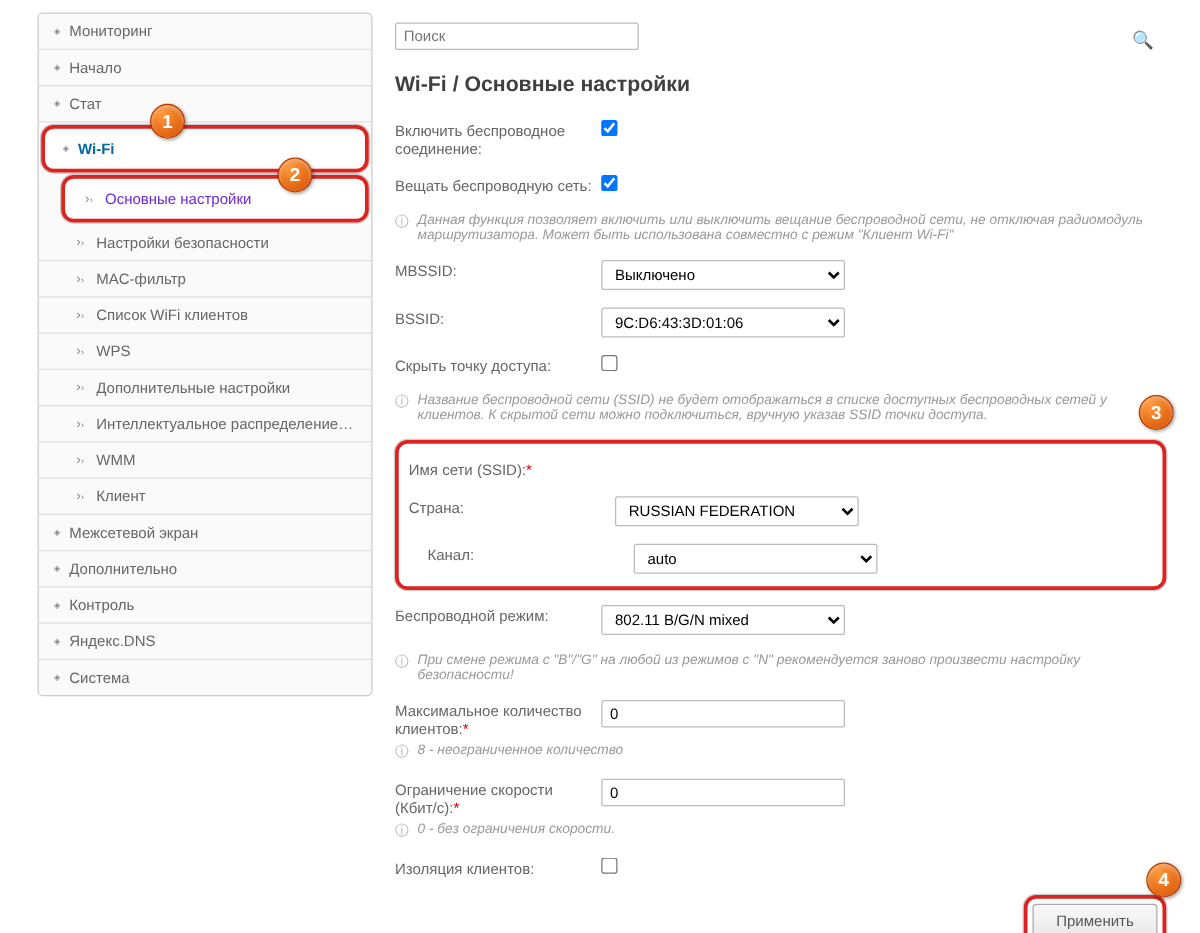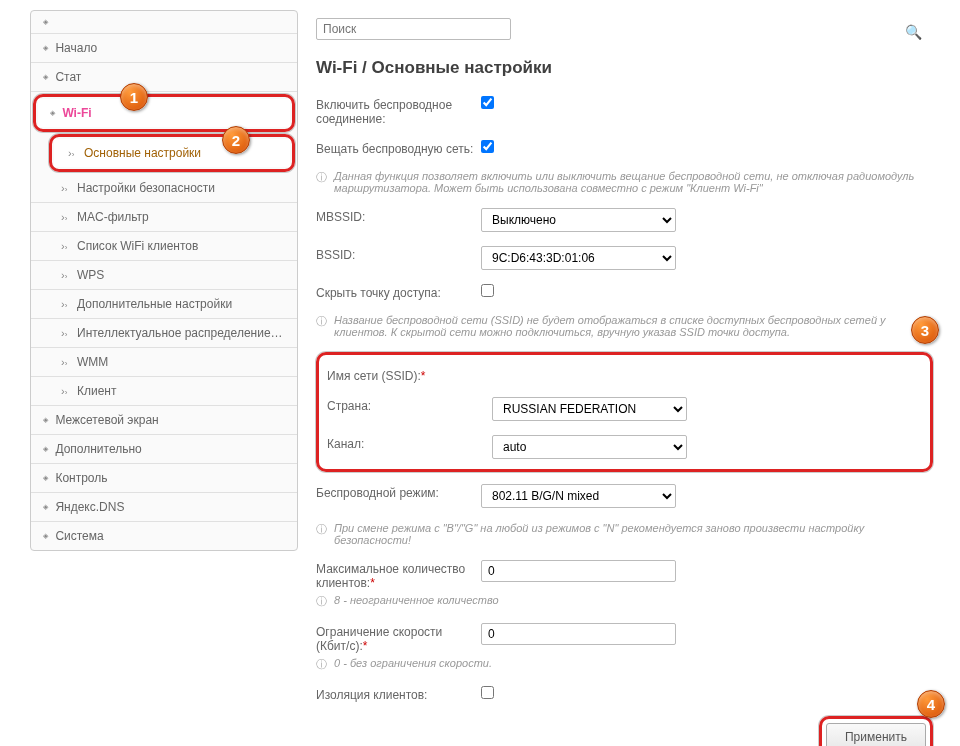--- a/index.html
+++ b/index.html
@@ -38,44 +38,45 @@
 .bullet { font-size: 7px; color: #888; margin-right: 7px; }
 </style>
 </head>
 <body>
 
 <div class="container">
   <div class="rel" style="width:268px;">
     <div class="sidebar">
       <div class="sidebar-item">
           <span class="bullet">◈</span>
+          <span class="lbl">Мониторинг</span>
         </div>
       <div class="sidebar-item">
           <span class="bullet">◈</span>
           <span class="lbl">Начало</span>
         </div>
       <div class="sidebar-item">
           <span class="bullet">◈</span>
           <span class="lbl">Стат</span>
         </div>
 
       <div class="rel">
         <div class="annot-box" style="margin:2px;">
           <div class="sidebar-item sel-wifi">
               <span class="bullet">◈</span>
-              <span class="lbl" style="color:#ec4899;font-weight:bold;">Wi-Fi</span>
+              <span class="lbl" style="color:#0369a1;font-weight:bold;">Wi-Fi</span>
             </div>
         </div>
       </div>
 
       <div class="rel">
         <div class="annot-box" style="margin:2px 2px 2px 18px;">
           <div class="sidebar-item sidebar-sub active" style="padding-left:14px;">
               <span class="arrow">›</span>
-              <span class="lbl" style="color:#a16207;">Основные настройки</span>
+              <span class="lbl" style="color:#6d28d9;">Основные настройки</span>
             </div>
         </div>
       </div>
       <div class="sidebar-item sidebar-sub">
           <span class="arrow">›</span>
           <span class="lbl">Настройки безопасности</span>
         </div>
       <div class="sidebar-item sidebar-sub">
           <span class="arrow">›</span>
           <span class="lbl">MAC-фильтр</span>
@@ -174,21 +175,21 @@
     <div class="rel">
       <div class="annot-box">
         <div class="annot-box-content">
           <div class="form-row">
             <div class="form-label"><span>Имя сети (SSID):</span><span class="req">*</span></div>
           </div>
           <div class="form-row">
             <div class="form-label">Страна:</div>
             <div class="form-control"><select><option>RUSSIAN FEDERATION</option></select></div>
           </div>
-          <div class="form-row" style="margin-bottom:4px;">
+          <div class="form-row" style="margin-bottom:4px;margin-left:15px;">
             <div class="form-label">Канал:</div>
             <div class="form-control"><select><option>auto</option></select></div>
           </div>
         </div>
       </div>
       <div class="marker" style="top:-36px; right:-6px; left:auto; margin-left:320px;">3</div>
     </div>
 
     <div class="form-row" style="margin-top:12px;">
       <div class="form-label">Беспроводной режим:</div>

